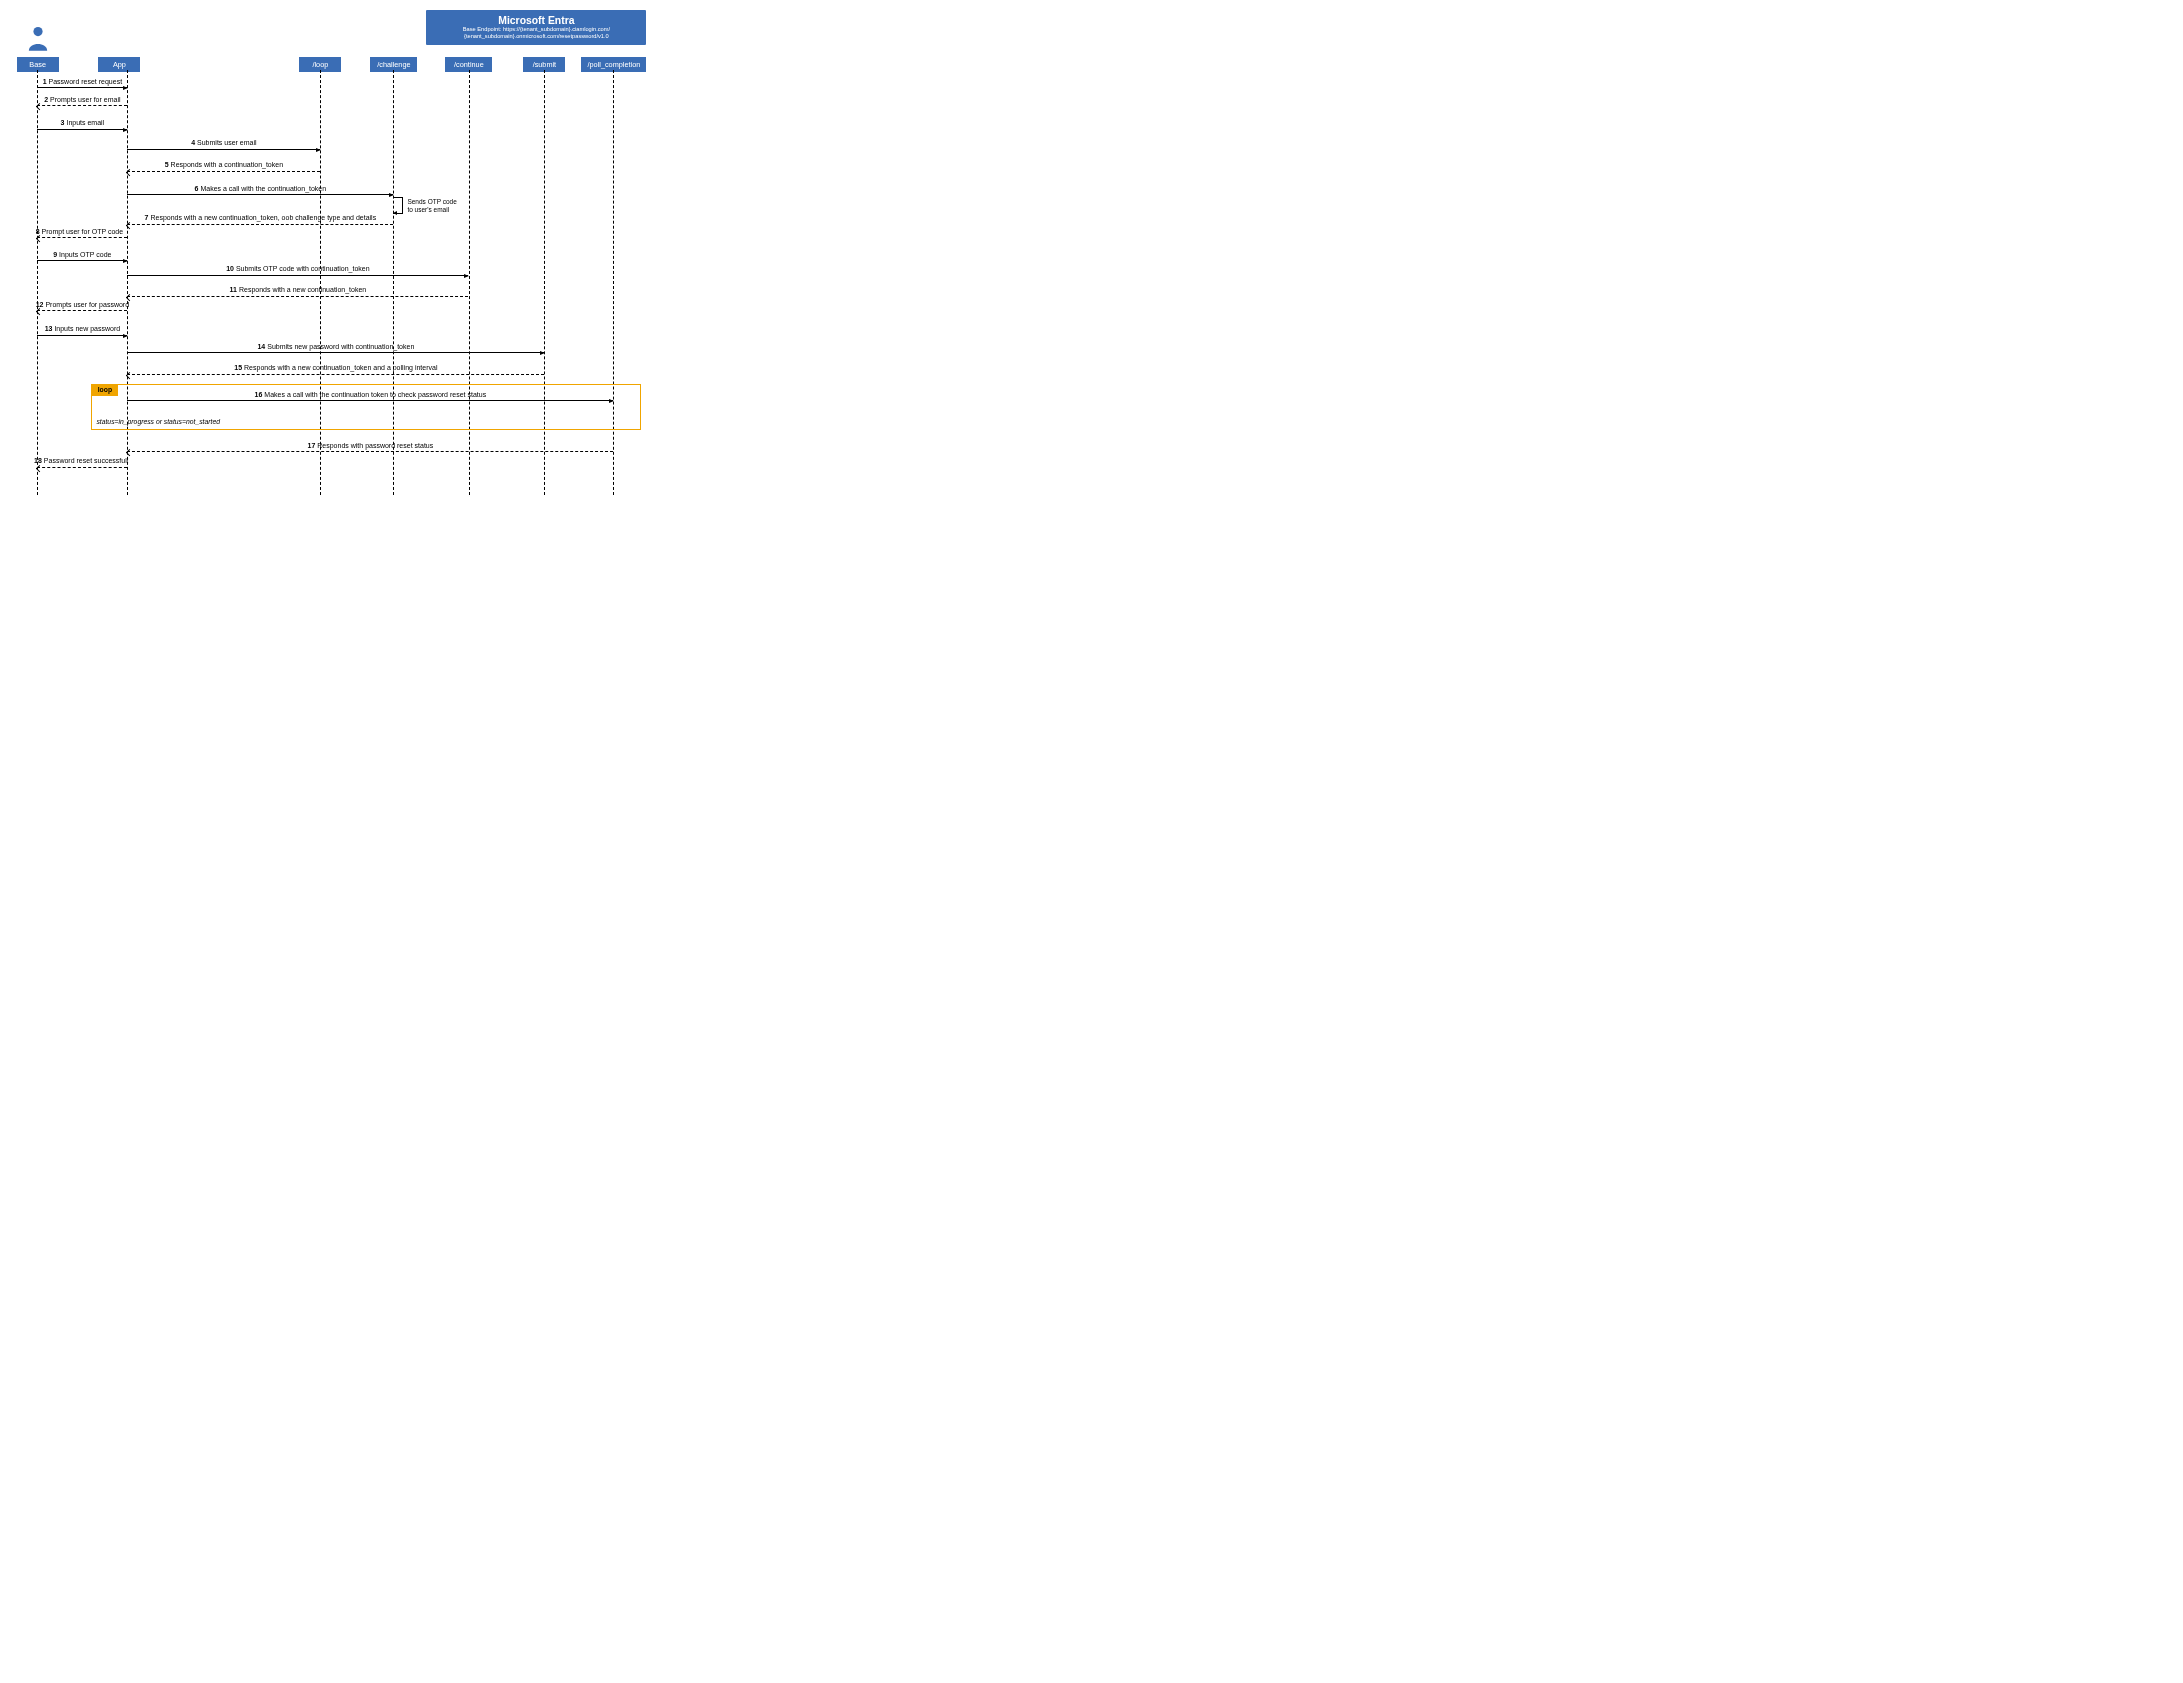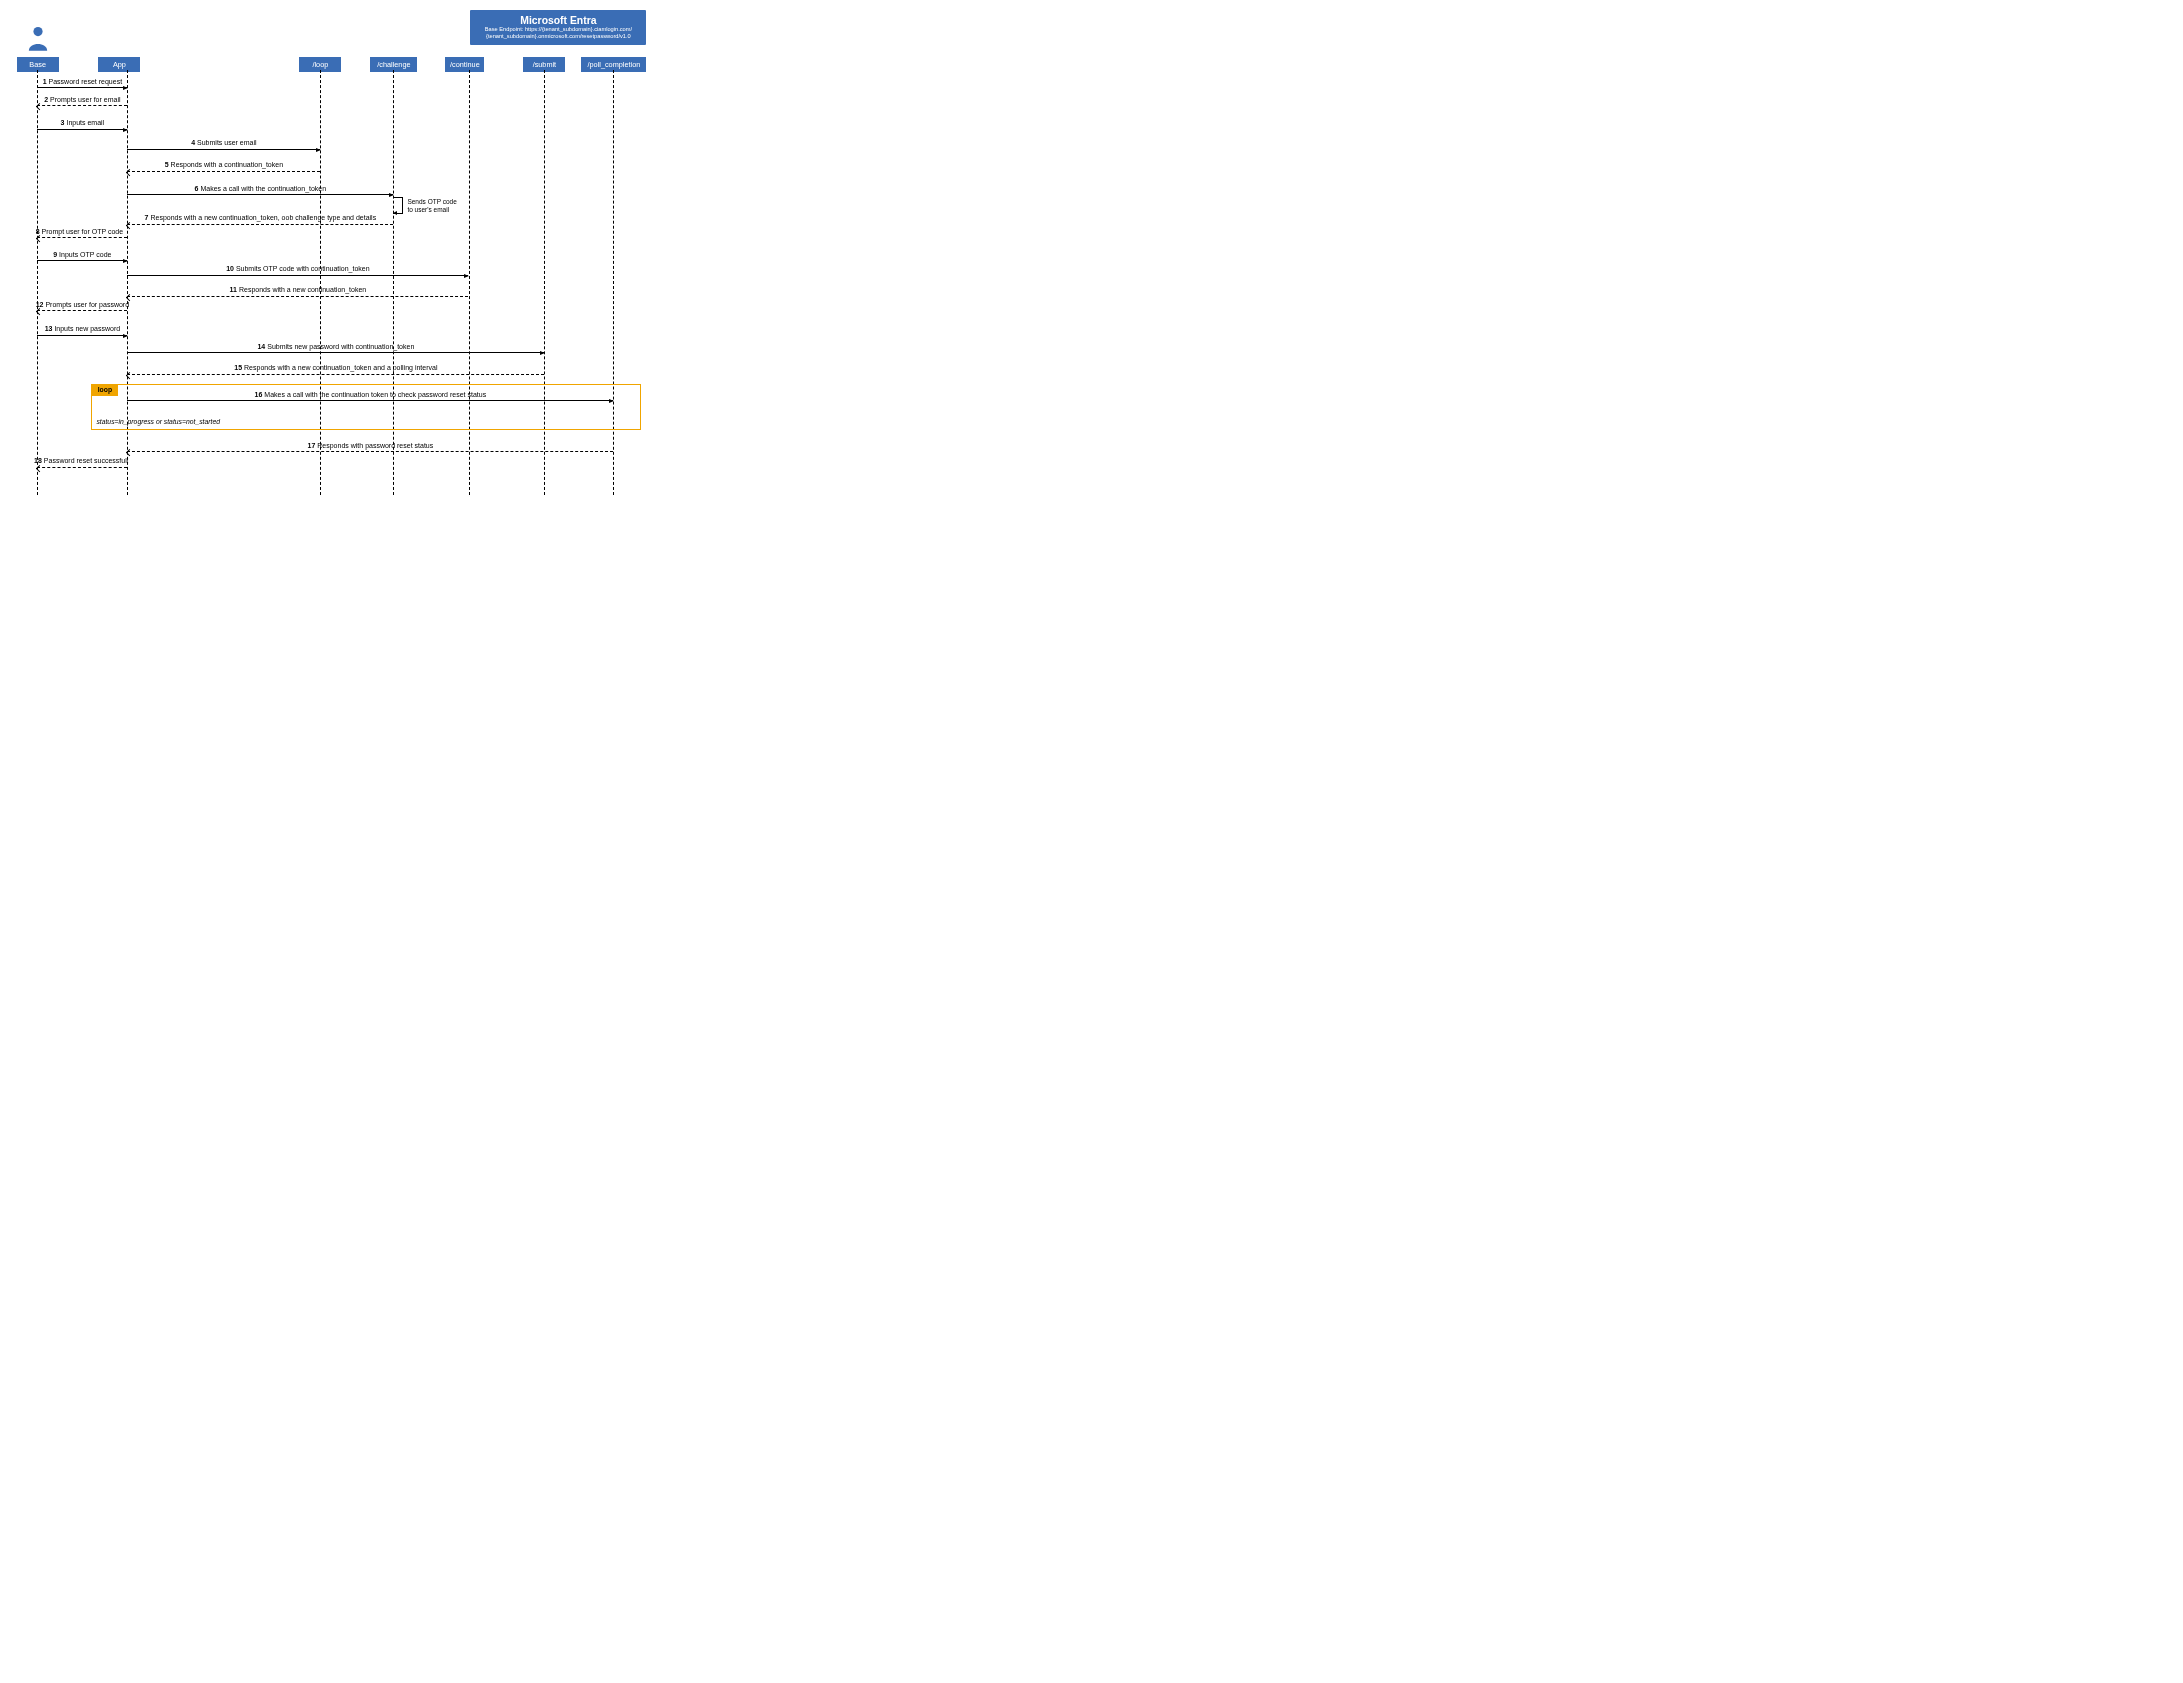--- a/index.html
+++ b/index.html
@@ -85,38 +85,38 @@
     position: absolute;
     font-style: italic;
     font-size: 6.8px;
   }
 </style>
 </head>
 <body>
 
 <div class="diagram">
 
-  <div class="header-box" style="right:0; top:0; width:176px;">
+  <div class="header-box" style="right:0; top:0; width:220px;">
     <div class="title">Microsoft Entra</div>
     <div class="sub">Base Endpoint: https://{tenant_subdomain}.ciamlogin.com/</div>
     <div class="sub">{tenant_subdomain}.onmicrosoft.com/resetpassword/v1.0</div>
   </div>
 
   <div class="user-icon" style="left:16.7px; top:14.6px;">
     <svg viewBox="0 0 24 28">
         <circle cx="12" cy="7" r="5" fill="#3a6db5"></circle>
         <path d="M2 28 C2 18 22 18 22 28 Z" fill="#3a6db5"></path>
       </svg>
   </div>
 
   <div class="participant" style="left:6.3px; top:47px;">Base</div>
   <div class="participant" style="left:88px; top:47px;">App</div>
   <div class="participant" style="left:289px; top:47px;">/loop</div>
   <div class="participant" style="left:360px; top:47px; width:47px;">/challenge</div>
-  <div class="participant" style="left:435px; top:47px; width:39px;">/continue</div>
+  <div class="participant" style="left:435px; top:47px; width:47px;">/continue</div>
   <div class="participant" style="left:513px; top:47px;">/submit</div>
   <div class="participant" style="left:571px; top:47px; width:65px;">/poll_completion</div>
 
   <div class="lifeline" style="left:27px;"></div>
   <div class="lifeline" style="left:117px;"></div>
   <div class="lifeline" style="left:310px;"></div>
   <div class="lifeline" style="left:383px;"></div>
   <div class="lifeline" style="left:459px;"></div>
   <div class="lifeline" style="left:534px;"></div>
   <div class="lifeline" style="left:603px;"></div>

